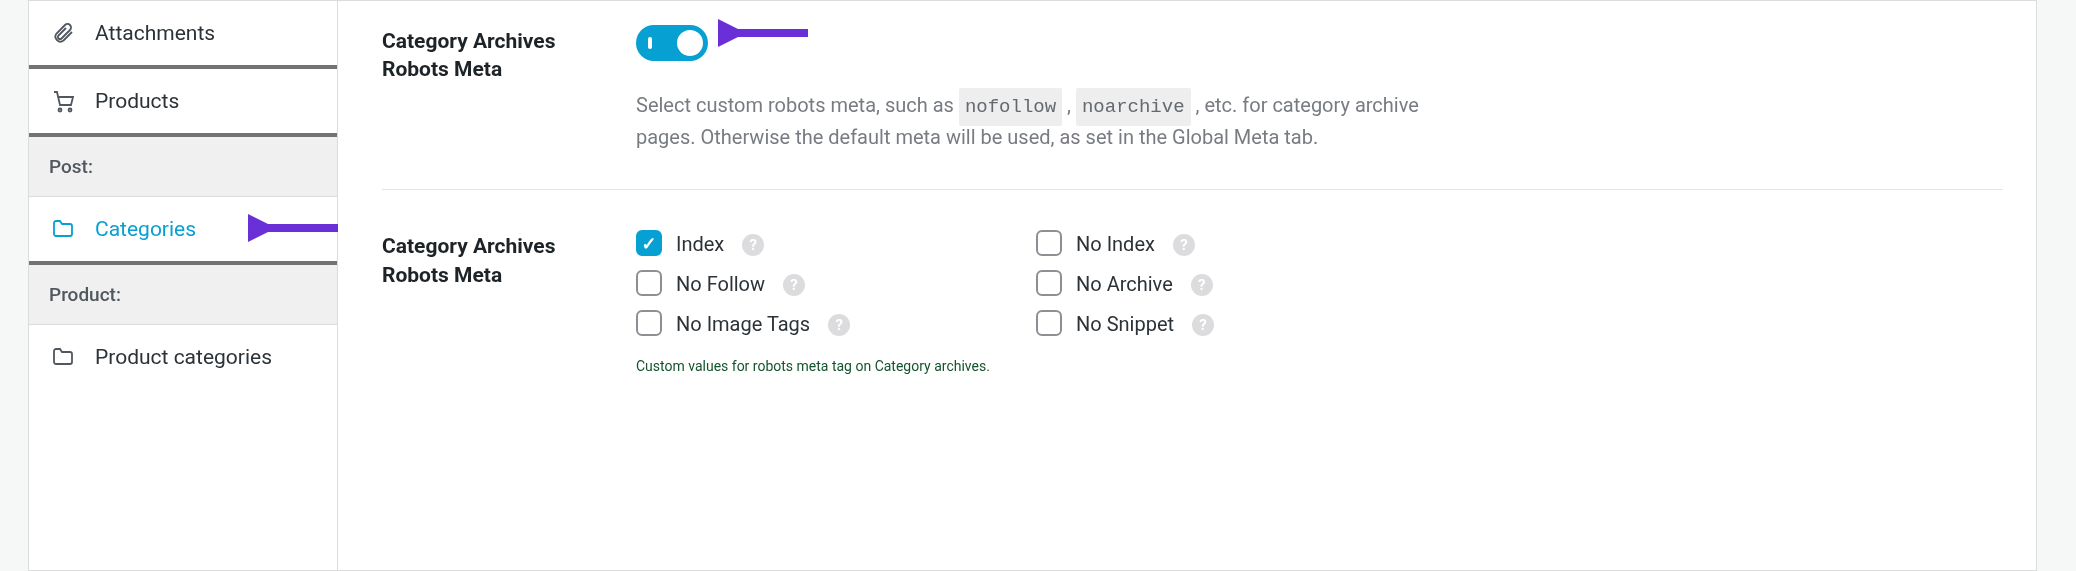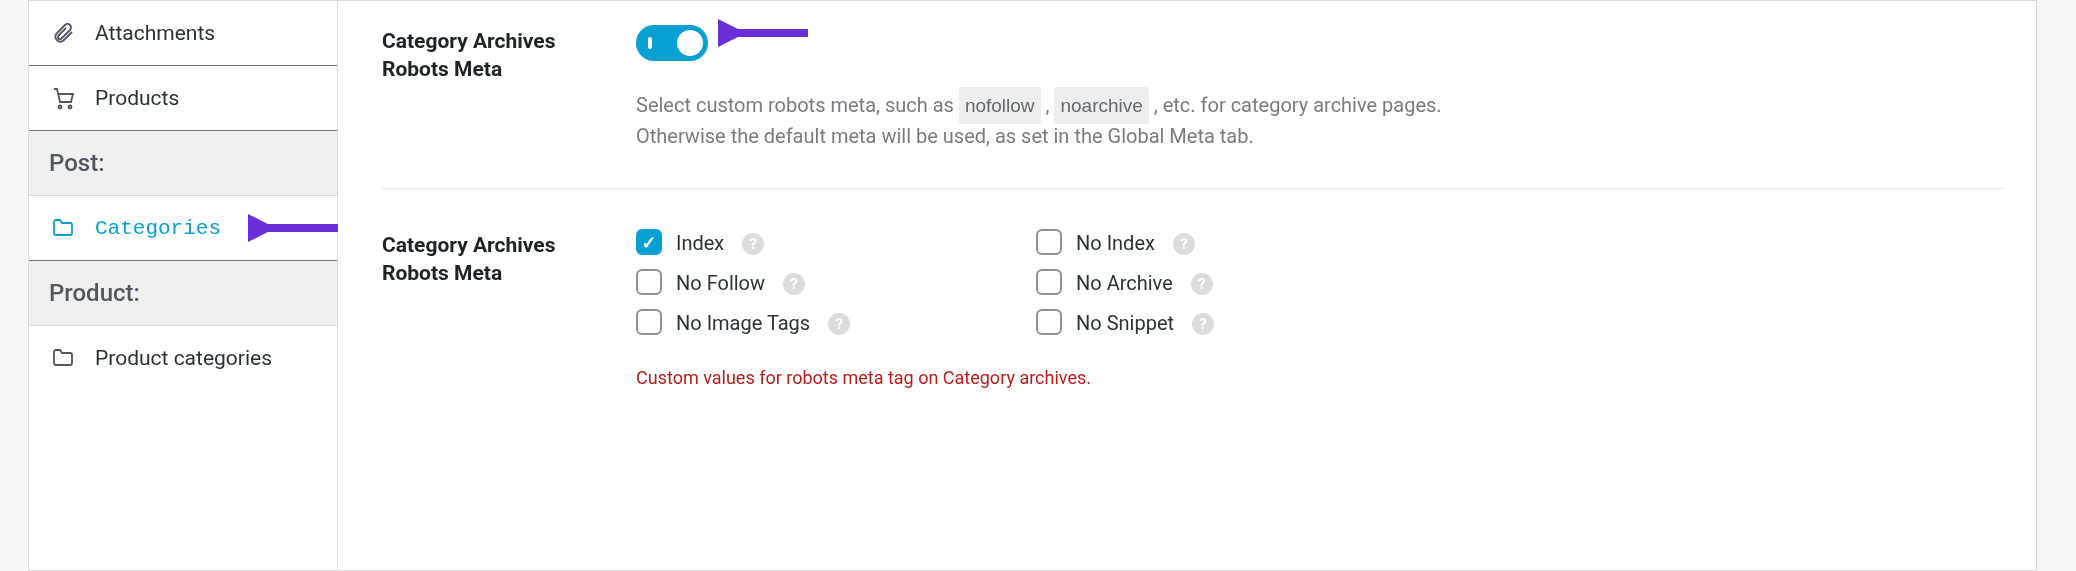--- a/index.html
+++ b/index.html
@@ -18,34 +18,34 @@
   .sidebar {
     width: 310px;
     background: #fff;
     border: 1px solid #dcdcde;
   }
   .sidebar-item {
     display: flex;
     align-items: center;
     gap: 18px;
     padding: 20px 22px;
-    border-bottom: 1px solid #737373;
+    border-bottom: 4px solid #737373;
     background: #fff;
     cursor: pointer;
     font-size: 21px;
     color: #2c3338;
     position: relative;
   }
-  .sidebar-item.active { color: #06a0d2; font-family: Liberation Mono, monospace; }
+  .sidebar-item.active { color: #06a0d2; }
   .sidebar-item.active .icon svg { stroke: #06a0d2; }
   .sidebar-item .icon { width: 26px; display: inline-flex; }
   .sidebar-item .icon svg { stroke: #50575e; }
   .sidebar-group {
     padding: 18px 20px;
-    font-size: 24px;
+    font-size: 19px;
     color: #50575e;
     background: #f0f0f1;
     border-bottom: 1px solid #dcdcde;
     font-weight: 500;
   }
   .main {
     flex: 1;
     background: #fff;
     border: 1px solid #dcdcde;
     border-left: none;
@@ -69,21 +69,21 @@
   .field-col { flex: 1; position: relative; }
   .desc {
     color: #787c82;
     font-size: 20px;
     line-height: 1.55;
     margin-top: 24px;
     max-width: 820px;
   }
   .desc code {
     background: #eee;
-    font-family: Liberation Sans, sans-serif;
+    font-family: Liberation Mono, monospace;
     font-size: 19px;
     padding: 8px 6px;
     border-radius: 2px;
     color: #646970;
   }
   .toggle {
     width: 72px;
     height: 36px;
     background: #06a0d2;
     border-radius: 18px;
@@ -146,23 +146,23 @@
     background: #dcdcde;
     color: #fff;
     font-size: 15px;
     font-weight: 700;
     display: inline-flex;
     align-items: center;
     justify-content: center;
     margin-left: 4px;
   }
   .subdesc {
-    color: #b91c1c;
-    font-size: 18px;
-    margin-top: 32px;
+    color: #14532d;
+    font-size: 14px;
+    margin-top: 22px;
   }
   .arrow {
     position: absolute;
     pointer-events: none;
   }
   .page-right-edge {
     position: absolute;
     right: 0;
     top: 0;
     bottom: 0;

